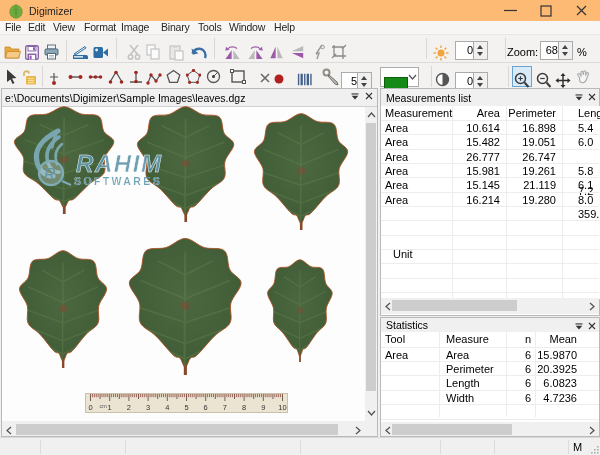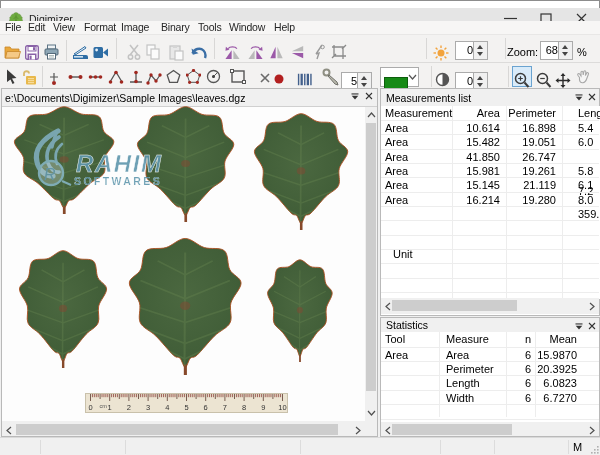--- a/index.html
+++ b/index.html
@@ -1,19 +1,19 @@
 <!DOCTYPE html>
 <html><head>
 <meta charset="utf-8">
 <style>
   html,body{margin:0;padding:0;}
   body{width:600px;height:455px;overflow:hidden;font-family:"Liberation Sans",sans-serif;position:relative;background:#fff;}
   .abs{position:absolute;}
   #win{position:absolute;left:0;top:0;width:600px;height:455px;border:1px solid #8c8c8c;box-sizing:border-box;background:#fff;}
-  #titlebar{position:absolute;left:0;top:0;width:600px;height:21px;background:#e5e5e5;margin-top:8px;}
+  #titlebar{position:absolute;left:0;top:0;width:600px;height:21px;background:#fdba74;}
   #title-text{position:absolute;left:29px;top:5px;font-size:10.5px;color:#222;}
   #menubar{position:absolute;left:0;top:21px;width:600px;height:13px;background:#f7f6f5;font-size:10.5px;letter-spacing:-0.2px;color:#262626;}
   .mi{position:absolute;top:0px;}
   #tb1{position:absolute;left:0;top:34px;width:600px;height:28px;background:#f3f2f1;border-top:1px solid #e8e7e6;box-sizing:border-box;}
   #tb2{position:absolute;left:0;top:62px;width:600px;height:26px;background:#f3f2f1;border-top:1px solid #dcdbda;box-sizing:border-box;}
   .sep1{position:absolute;top:3px;width:1px;height:21px;background:#d8d7d6;}
   .spin{position:absolute;background:#fff;border:1px solid #ababab;box-sizing:border-box;font-size:11px;color:#000;}
   .spin .v{position:absolute;right:14px;top:2px;}
   .spin .btns{position:absolute;right:0;top:0;bottom:0;width:13px;border-left:1px solid #ababab;background:#f0f0f0;}
   .spin .up{position:absolute;left:3px;top:3px;width:0;height:0;border-left:3px solid transparent;border-right:3px solid transparent;border-bottom:4px solid #444;}
@@ -582,21 +582,21 @@
           <div class="cellr" style="left: 40px; width: 79px; top: 16px;">10.614</div>
           <div class="cellr" style="left: 100px; width: 75px; top: 16px;">16.898</div>
           <div class="cell" style="left: 197px; top: 16px;">5.4</div>
           <div class="hl" style="left: 0px; top: 43px; width: 218px;"></div>
           <div class="cell" style="left: 4px; top: 30px;">Area</div>
           <div class="cellr" style="left: 40px; width: 79px; top: 30px;">15.482</div>
           <div class="cellr" style="left: 100px; width: 75px; top: 30px;">19.051</div>
           <div class="cell" style="left: 197px; top: 30px;">6.0</div>
           <div class="hl" style="left: 0px; top: 57px; width: 218px;"></div>
           <div class="cell" style="left: 4px; top: 45px;">Area</div>
-          <div class="cellr" style="left: 40px; width: 79px; top: 45px;">41.850</div>
+          <div class="cellr" style="left: 40px; width: 79px; top: 45px;">26.777</div>
           <div class="cellr" style="left: 100px; width: 75px; top: 45px;">26.747</div>
           <div class="cell" style="left: 197px; top: 45px; margin-top: 34px;">7.2</div>
           <div class="hl" style="left: 0px; top: 71px; width: 218px;"></div>
           <div class="cell" style="left: 4px; top: 59px;">Area</div>
           <div class="cellr" style="left: 40px; width: 79px; top: 59px;">15.981</div>
           <div class="cellr" style="left: 100px; width: 75px; top: 59px;">19.261</div>
           <div class="cell" style="left: 197px; top: 59px;">5.8</div>
           <div class="hl" style="left: 0px; top: 86px; width: 218px;"></div>
           <div class="cell" style="left: 4px; top: 73px;">Area</div>
           <div class="cellr" style="left: 40px; width: 79px; top: 73px;">15.145</div>
@@ -656,21 +656,21 @@
           <div class="cell" style="left: 65px; top: 31px;">Perimeter</div>
           <div class="cellr" style="left: 130px; width: 20px; top: 31px;">6</div>
           <div class="cellr" style="left: 150px; width: 46px; top: 31px;">20.3925</div>
           <div class="hl" style="left: 0px; top: 58px; width: 218px;"></div>
           <div class="cell" style="left: 65px; top: 45px;">Length</div>
           <div class="cellr" style="left: 130px; width: 20px; top: 45px;">6</div>
           <div class="cellr" style="left: 150px; width: 46px; top: 45px;">6.0823</div>
           <div class="hl" style="left: 0px; top: 72px; width: 218px;"></div>
           <div class="cell" style="left: 65px; top: 60px;">Width</div>
           <div class="cellr" style="left: 130px; width: 20px; top: 60px;">6</div>
-          <div class="cellr" style="left: 150px; width: 46px; top: 60px;">6.7270</div>
+          <div class="cellr" style="left: 150px; width: 46px; top: 60px;">4.7236</div>
           <div class="hl" style="left: 0px; top: 87px; width: 218px;"></div>
           <div class="hl" style="left: 0px; top: 91px; width: 218px;"></div>
         </div>
       <div class="sb-h" style="left:0;bottom:0px;width:218px;height:14px;">
         <svg class="abs" style="left:4px;top:4px" width="6" height="9" viewBox="0 0 6 9">
             <path d="M5,1 L1,4.5 L5,8" stroke="#505050" stroke-width="1.2" fill="none"></path>
           </svg>
         <div class="thumb-h" style="left:11px;width:120px;top:2px"></div>
         <svg class="abs" style="right:4px;top:4px" width="6" height="9" viewBox="0 0 6 9">
             <path d="M1,1 L5,4.5 L1,8" stroke="#505050" stroke-width="1.2" fill="none"></path>

